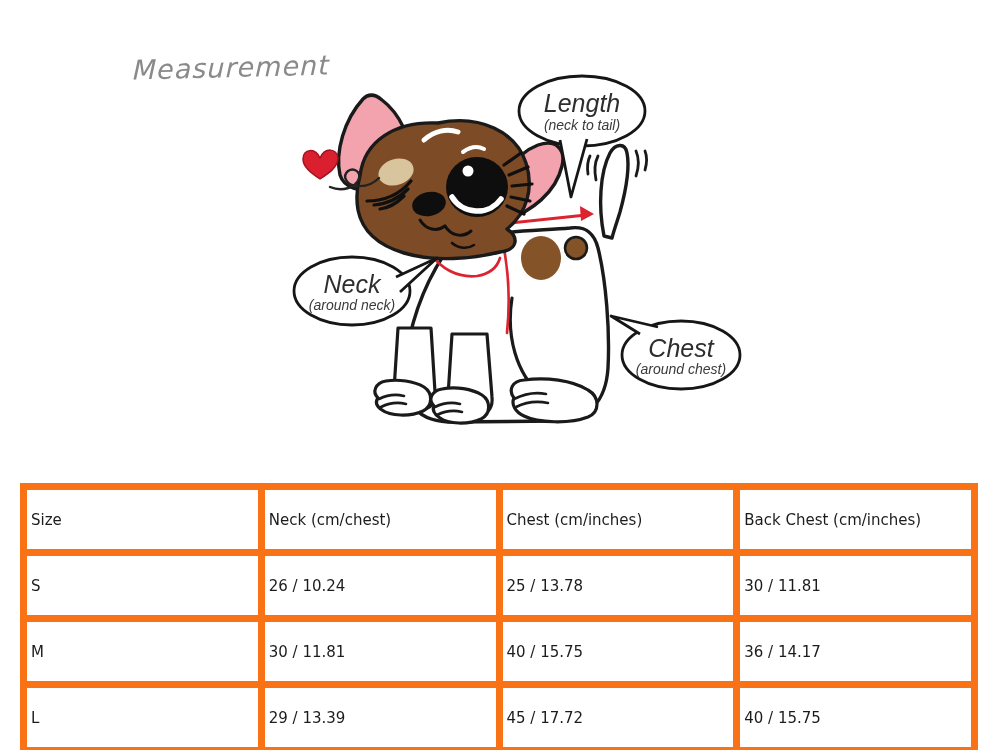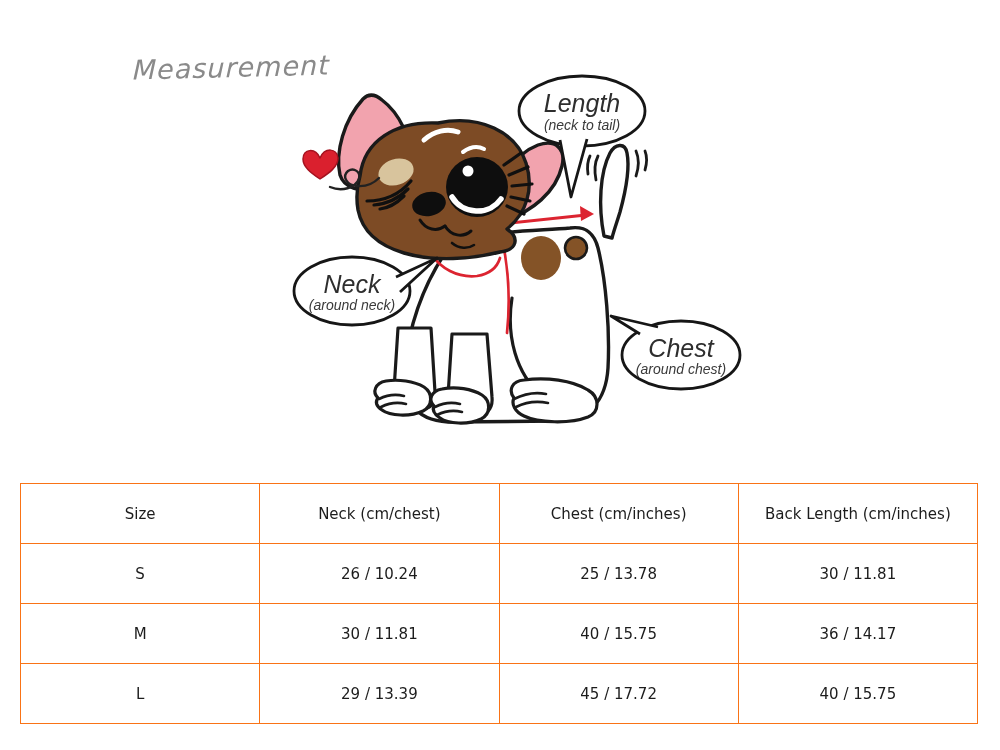--- a/index.html
+++ b/index.html
@@ -31,23 +31,23 @@
   }
   table.size-table{
     position:absolute;left:20px;top:483px;
     width:958px;
     border-collapse:collapse;
     font-family:"DejaVu Sans", sans-serif;
     font-size:15px;color:#1c1c1c;
     table-layout:fixed;
   }
   table.size-table td, table.size-table th{
-    border:1px solid #f97316;
+    border:7px solid #f97316;
     height:31px;
-    text-align:center;
+    text-align:left;
     font-weight:normal;
     padding:14px 4px;
   }
 </style>
 </head>
 <body>
 
 <div class="stage">
 
   <div class="title">Measurement</div>
@@ -163,21 +163,21 @@
       </g>
     </g>
   </svg>
 
   <table class="size-table">
     <thead>
       <tr>
         <th style="width:25%">Size</th>
         <th style="width:25%">Neck (cm/chest)</th>
         <th style="width:25%">Chest (cm/inches)</th>
-        <th style="width:25%">Back Length (cm/inches)</th>
+        <th style="width:25%">Back Chest (cm/inches)</th>
       </tr>
     </thead>
     <tbody>
       <tr>
         <td>S</td>
         <td>26 / 10.24</td>
         <td>25 / 13.78</td>
         <td>30 / 11.81</td>
       </tr>
       <tr>

